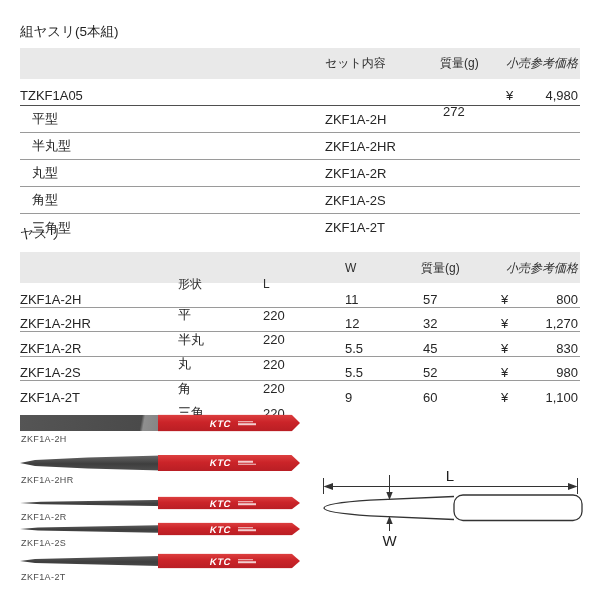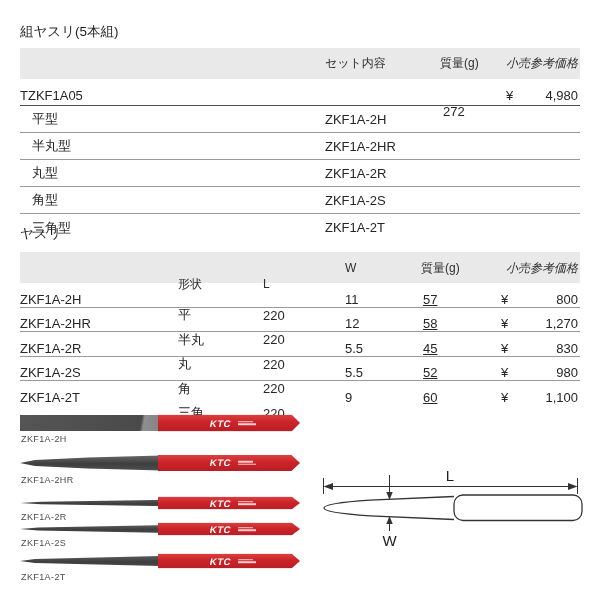--- a/index.html
+++ b/index.html
@@ -20,21 +20,21 @@
   .t1 .row{height:27px;}
   .t2 .row{height:24.5px;}
   .row.dark{border-bottom-color:#4f4f4f;}
   .row.last{border-bottom:none;}
 
   .g1{grid-template-columns:305px 115px 60px 80px;}
   .g2{grid-template-columns:155px 85px 80px 75px 80px 85px;}
 
   .c{white-space:nowrap;overflow:hidden;}
   .indent{padding-left:12px;font-family:Liberation Mono, monospace;}
-  .pad3{padding-left:3px;margin-top:32px;} .pad5{padding-left:5px;} .pad6{padding-left:6px;} .pad8{padding-left:8px;text-decoration:underline;}
+  .pad3{padding-left:3px;margin-top:32px;} .pad5{padding-left:5px;} .pad6{padding-left:6px;} .pad8{padding-left:8px;}
   .price{display:flex;justify-content:space-between;padding-left:6px;padding-right:2px;}
   .price-h{text-align:right;padding-right:2px;font-style:italic;}
 
   
   .file{position:absolute;left:20px;width:280px;}
   .blade{position:absolute;left:0;top:0;width:150px;height:100%;
          background:linear-gradient(180deg,#6a6a6a 0%,#3e3e3e 55%,#505050 100%);}
   .blade-flat{background:
       linear-gradient(100deg,#555 0%,#4a4a4a 80%,#8f8f8f 82%,#7d7d7d 100%),
       linear-gradient(180deg,#6a6a6a,#3e3e3e);}
@@ -136,21 +136,21 @@
       <span class="c price">
           <span>¥</span>
           <span>800</span>
         </span>
     </div>
     <div class="row g2">
       <span class="c">ZKF1A-2HR</span>
       <span class="c pad3">半丸</span>
       <span class="c pad3">220</span>
       <span class="c pad5">12</span>
-      <span class="c pad8">58</span>
+      <span class="c pad8">32</span>
       <span class="c price">
           <span>¥</span>
           <span>1,270</span>
         </span>
     </div>
     <div class="row g2">
       <span class="c">ZKF1A-2R</span>
       <span class="c pad3">丸</span>
       <span class="c pad3">220</span>
       <span class="c pad5">5.5</span>

